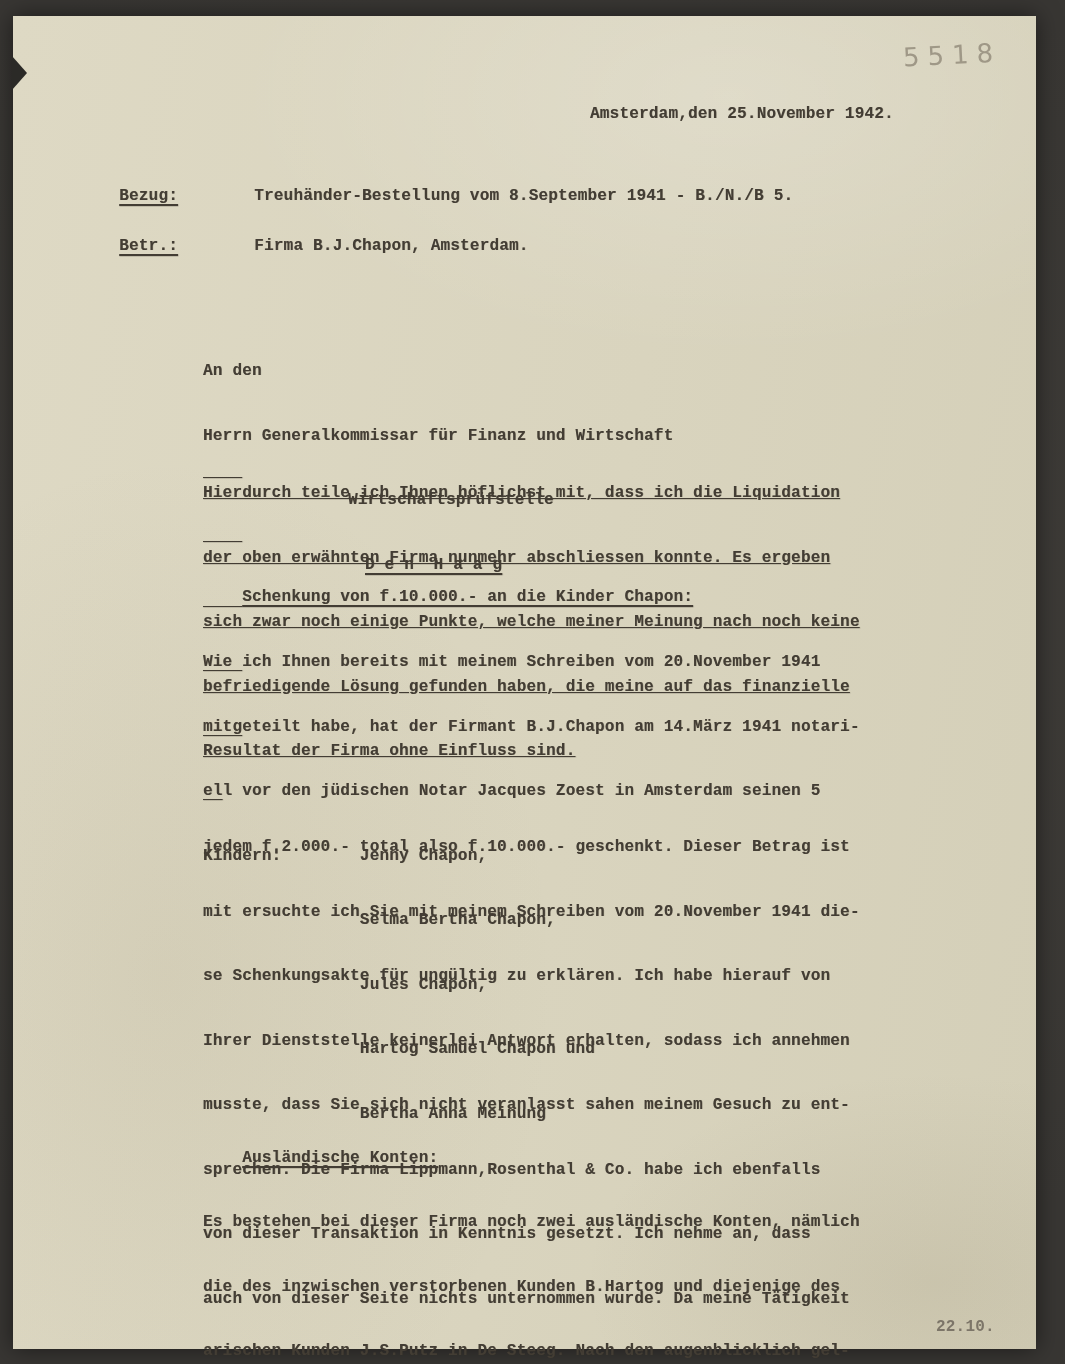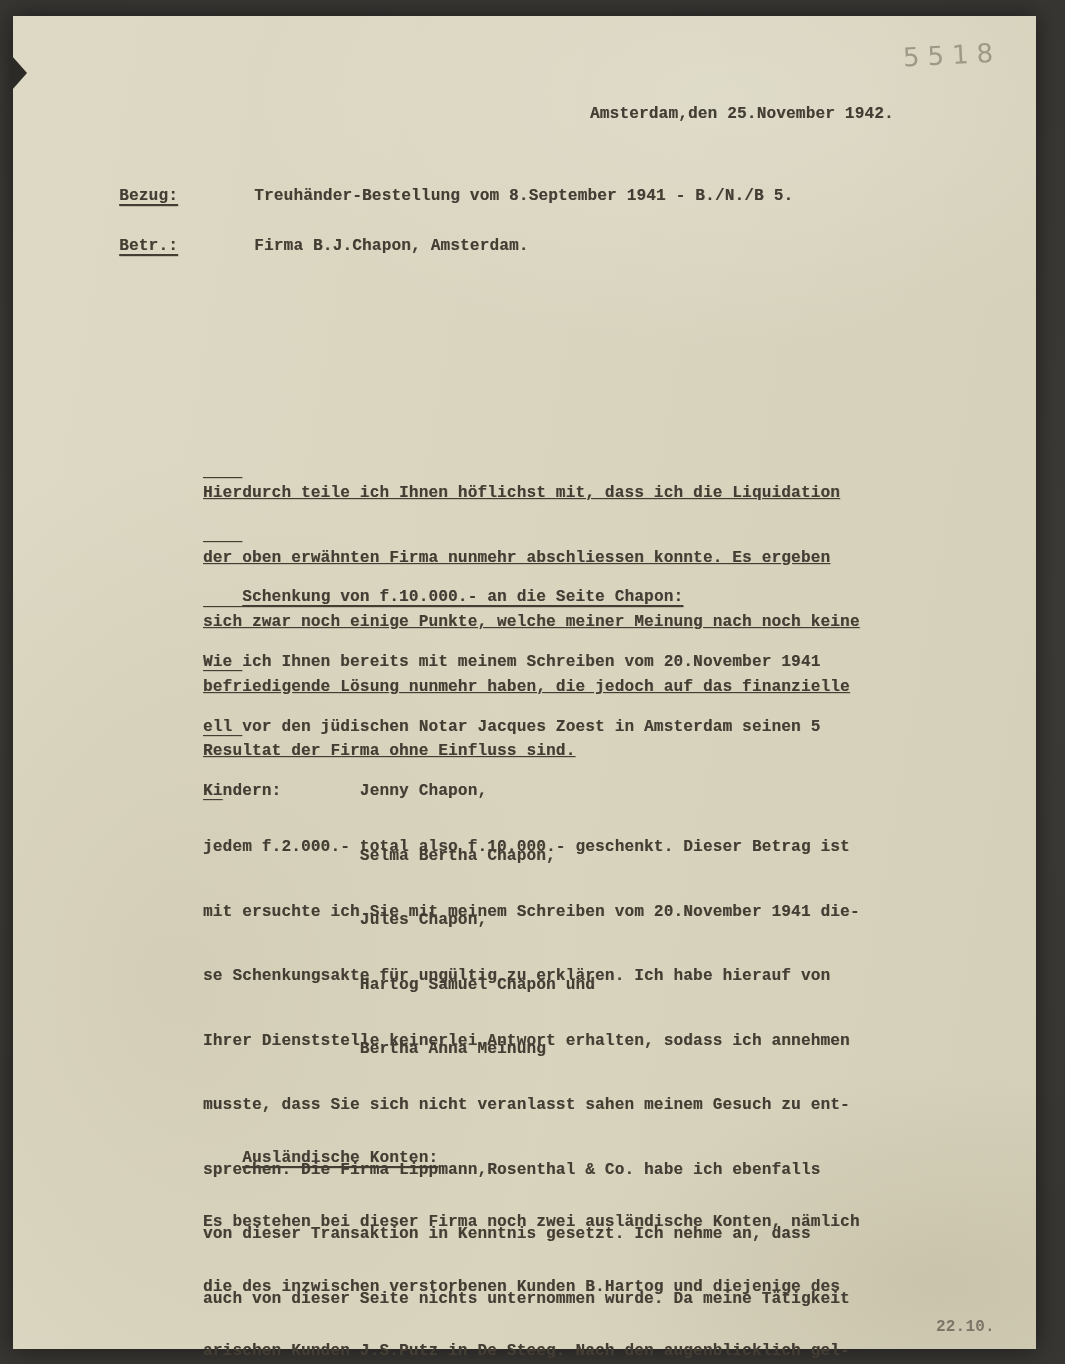--- a/index.html
+++ b/index.html
@@ -54,35 +54,42 @@
   <div class="typew" style="left:577px;top:88px;">Amsterdam,den 25.November 1942.</div>
 
   <div class="typew" style="left:67px;top:148px;">
     <span class="ref-label"><span class="u">Bezug:</span></span><span>Treuhänder-Bestellung vom 8.September 1941 - B./N./B 5.</span>
   </div>
 
   <div class="typew" style="left:67px;top:198px;">
     <span class="ref-label"><span class="u">Betr.:</span></span><span>Firma B.J.Chapon, Amsterdam.</span>
   </div>
 
+  <div class="typew" style="left:190px;top:302px;">
+    <div>An den</div>
+    <div>Herrn Generalkommissar für Finanz und Wirtschaft</div>
+    <div class="rc-indent1">Wirtschaftsprüfstelle</div>
+    <div class="rc-indent2"><span class="u">D e n  H a a g</span></div>
+  </div>
 
   <div class="typew" style="left:190px;top:424px;text-decoration:underline;">
     <div>Hierdurch teile ich Ihnen höflichst mit, dass ich die Liquidation</div>
     <div>der oben erwähnten Firma nunmehr abschliessen konnte. Es ergeben</div>
     <div>sich zwar noch einige Punkte, welche meiner Meinung nach noch keine</div>
-    <div>befriedigende Lösung nunmehr haben, die jedoch auf das finanzielle</div>
+    <div>befriedigende Lösung gefunden haben, die meine auf das finanzielle</div>
     <div>Resultat der Firma ohne Einfluss sind.</div>
   </div>
 
   <div class="typew" style="left:190px;top:549px;">
-    <span class="u">Schenkung von f.10.000.- an die Seite Chapon:</span>
+    <span class="u">Schenkung von f.10.000.- an die Kinder Chapon:</span>
   </div>
 
   <div class="typew" style="left:190px;top:593px;">
     <div>Wie ich Ihnen bereits mit meinem Schreiben vom 20.November 1941</div>
+    <div>mitgeteilt habe, hat der Firmant B.J.Chapon am 14.März 1941 notari-</div>
     <div>ell vor den jüdischen Notar Jacques Zoest in Amsterdam seinen 5</div>
     <div>Kindern:        Jenny Chapon,</div>
     <div>                Selma Bertha Chapon,</div>
     <div>                Jules Chapon,</div>
     <div>                Hartog Samuel Chapon und</div>
     <div>                Bertha Anna Meinung</div>
   </div>
 
   <div class="typew" style="left:190px;top:778px;">
     <div>jedem f.2.000.- total also f.10.000.- geschenkt. Dieser Betrag ist</div>

